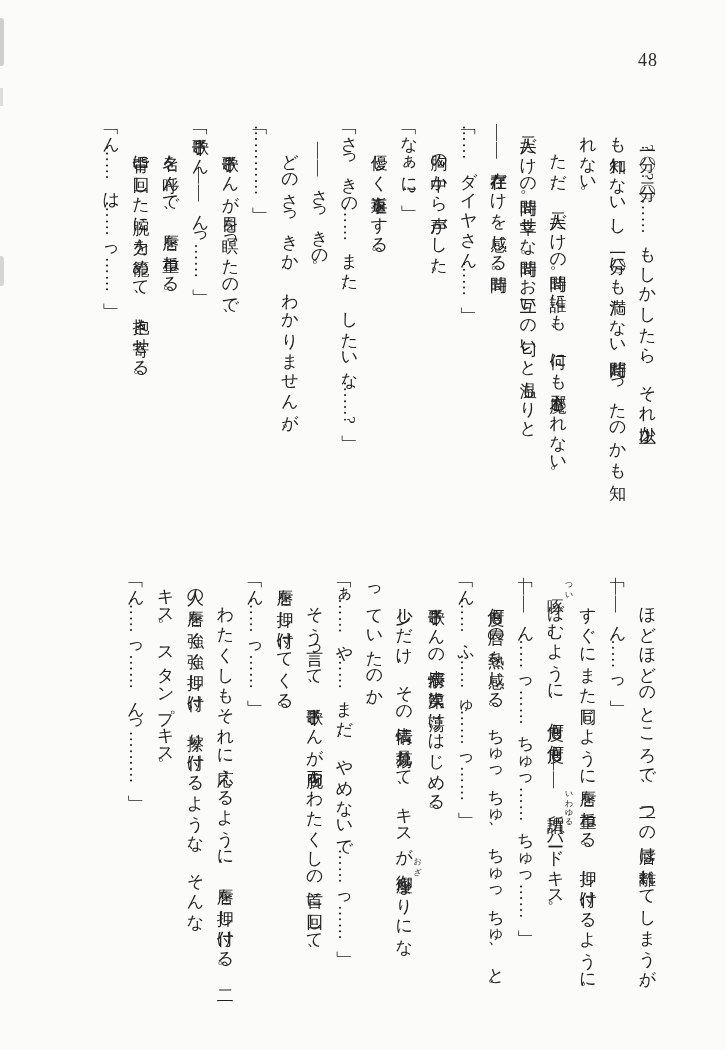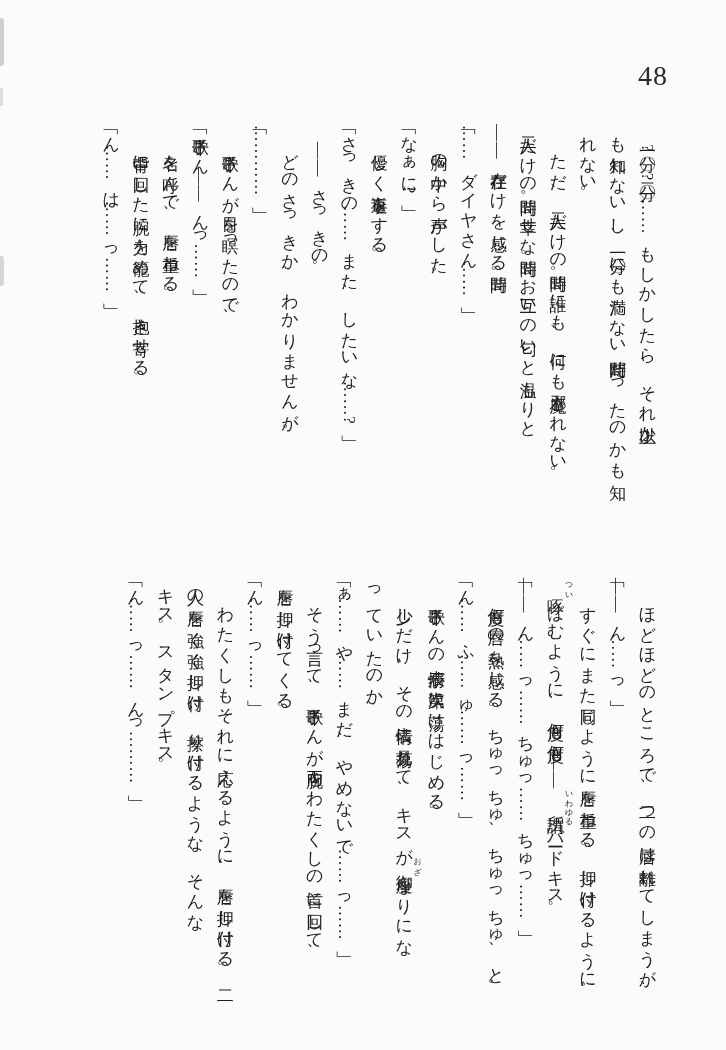--- a/index.html
+++ b/index.html
@@ -16,23 +16,23 @@
     width: 726px;
     height: 1050px;
     margin: 0 auto;
     background: var(--paper);
     overflow: hidden;
     font-family: "Liberation Serif", "DejaVu Serif", serif;
     color: var(--ink);
   }
   #page-number {
     position: absolute;
-    top: 60px;
+    top: 50px;
     left: 638px;
-    font-size: 28px;
+    font-size: 18px;
     letter-spacing: 1px;
     color: #2a2a2a;
   }
   .vblock {
     position: absolute;
     right: 64px;
     height: 446px;
     writing-mode: vertical-rl;
     -webkit-writing-mode: vertical-rl;
     text-orientation: mixed;

